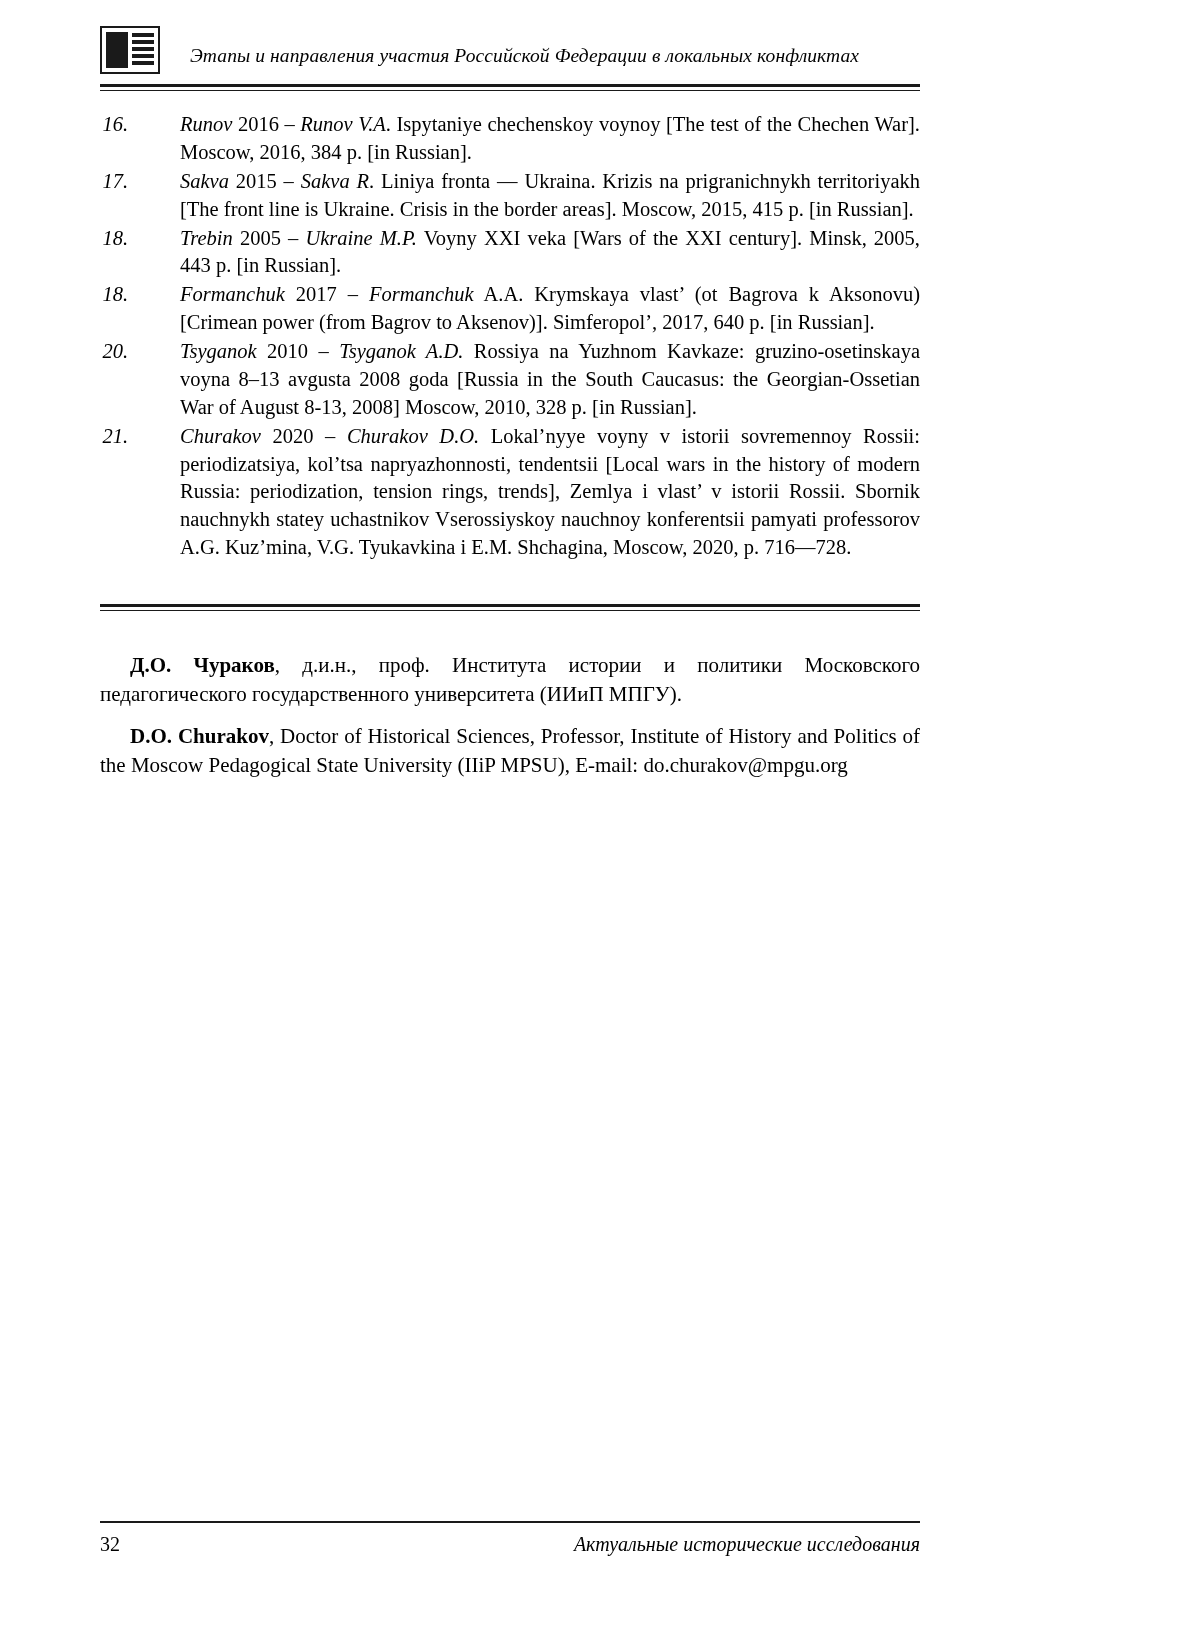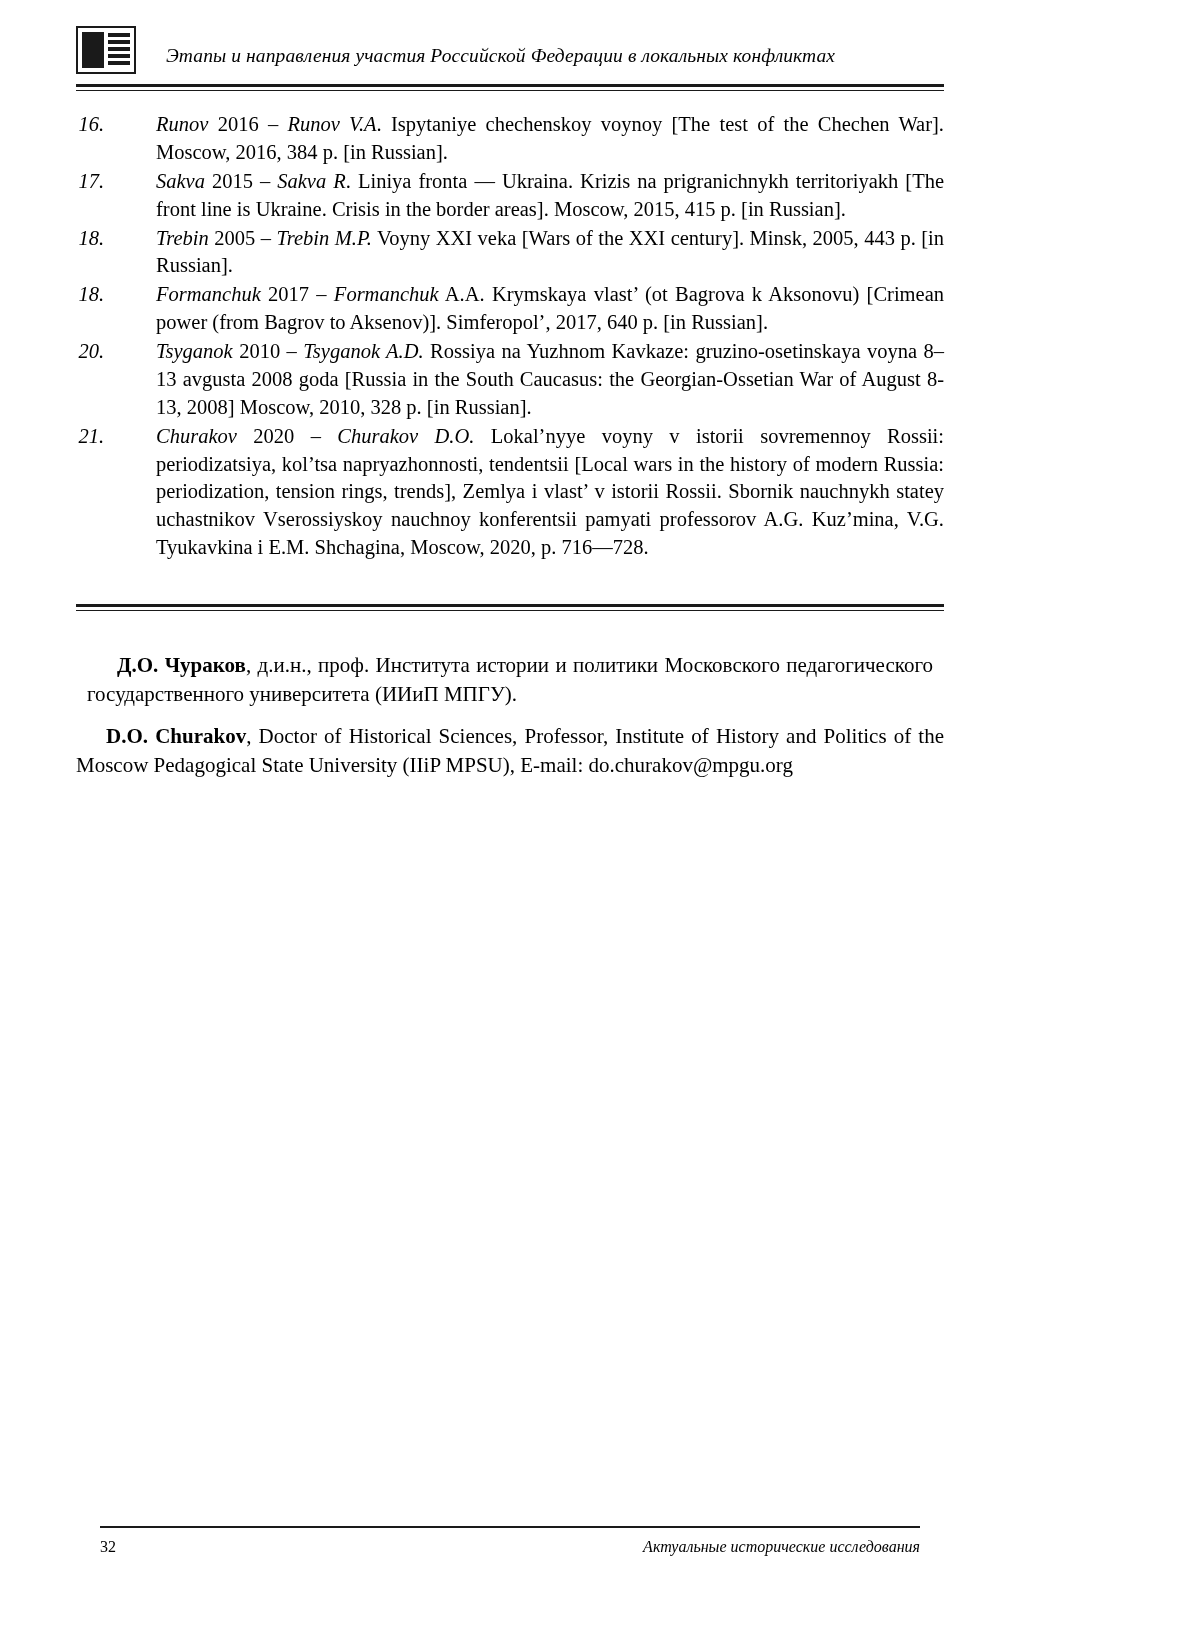--- a/index.html
+++ b/index.html
@@ -12,21 +12,21 @@
     height: 1644px;
     font-family: "Liberation Serif", serif;
     color: #000000;
     position: relative;
   }
   .page {
     position: relative;
     width: 1020px;
     height: 1644px;
     box-sizing: border-box;
-    padding: 0 76px;
+    padding: 0 100px;
   }
 
   
   .header {
     position: relative;
     height: 78px;
     display: flex;
     align-items: center;
   }
   .book-logo {
@@ -91,21 +91,21 @@
   
   .author-block {
     margin-top: 40px;
     font-size: 21px;
     line-height: 1.4;
   }
   .author-ru {
     text-align: justify;
     text-justify: inter-word;
     text-indent: 30px;
-    margin: 11px;
+    margin: 0;
   }
   .author-en {
     text-align: justify;
     text-justify: inter-word;
     text-indent: 30px;
     margin: 12px 0 0 0;
   }
   .bold { font-weight: bold; }
 
   
@@ -116,21 +116,21 @@
     bottom: 88px;
   }
   .footer-rule {
     border-top: 2px solid #1a1a1a;
     margin-bottom: 10px;
   }
   .footer-row {
     display: flex;
     justify-content: space-between;
     align-items: flex-start;
-    font-size: 16px;
+    font-size: 20px;
   }
   .footer-right {
     font-style: italic;
   }
 </style>
 </head>
 <body>
 
 <div class="page">
 
@@ -160,21 +160,21 @@
       <div class="biblio-text"><span class="it">Runov</span><span> 2016 – </span><span class="it">Runov V.A</span><span>. Ispytaniye chechenskoy voynoy [The test of the Chechen War]. Moscow, 2016, 384 p. [in Russian].</span></div>
     </div>
 
     <div class="biblio-item">
       <div class="biblio-num">17.</div>
       <div class="biblio-text"><span class="it">Sakva</span><span> 2015 – </span><span class="it">Sakva R</span><span>. Liniya fronta — Ukraina. Krizis na prigranichnykh territoriyakh [The front line is Ukraine. Crisis in the border areas]. Moscow, 2015, 415 p. [in Russian].</span></div>
     </div>
 
     <div class="biblio-item">
       <div class="biblio-num">18.</div>
-      <div class="biblio-text"><span class="it">Trebin</span><span> 2005 – </span><span class="it">Trebin M.P.</span><span> Voyny XXI veka [Wars of the XXI century]. Minsk, 2005, 443 p. [in Russian].</span></div>
+      <div class="biblio-text"><span class="it">Trebin</span><span> 2005 – </span><span class="it">Ukraine M.P.</span><span> Voyny XXI veka [Wars of the XXI century]. Minsk, 2005, 443 p. [in Russian].</span></div>
     </div>
 
     <div class="biblio-item">
       <div class="biblio-num">18.</div>
       <div class="biblio-text"><span class="it">Formanchuk</span><span> 2017 – </span><span class="it">Formanchuk</span><span> A.A. Krymskaya vlast’ (ot Bagrova k Aksonovu) [Crimean power (from Bagrov to Aksenov)]. Simferopol’, 2017, 640 p. [in Russian].</span></div>
     </div>
 
     <div class="biblio-item">
       <div class="biblio-num">20.</div>
       <div class="biblio-text"><span class="it">Tsyganok</span><span> 2010 – </span><span class="it">Tsyganok A.D.</span><span> Rossiya na Yuzhnom Kavkaze: gruzino-osetinskaya voyna 8–13 avgusta 2008 goda [Russia in the South Caucasus: the Georgian-Ossetian War of August 8-13, 2008] Moscow, 2010, 328 p. [in Russian].</span></div>

